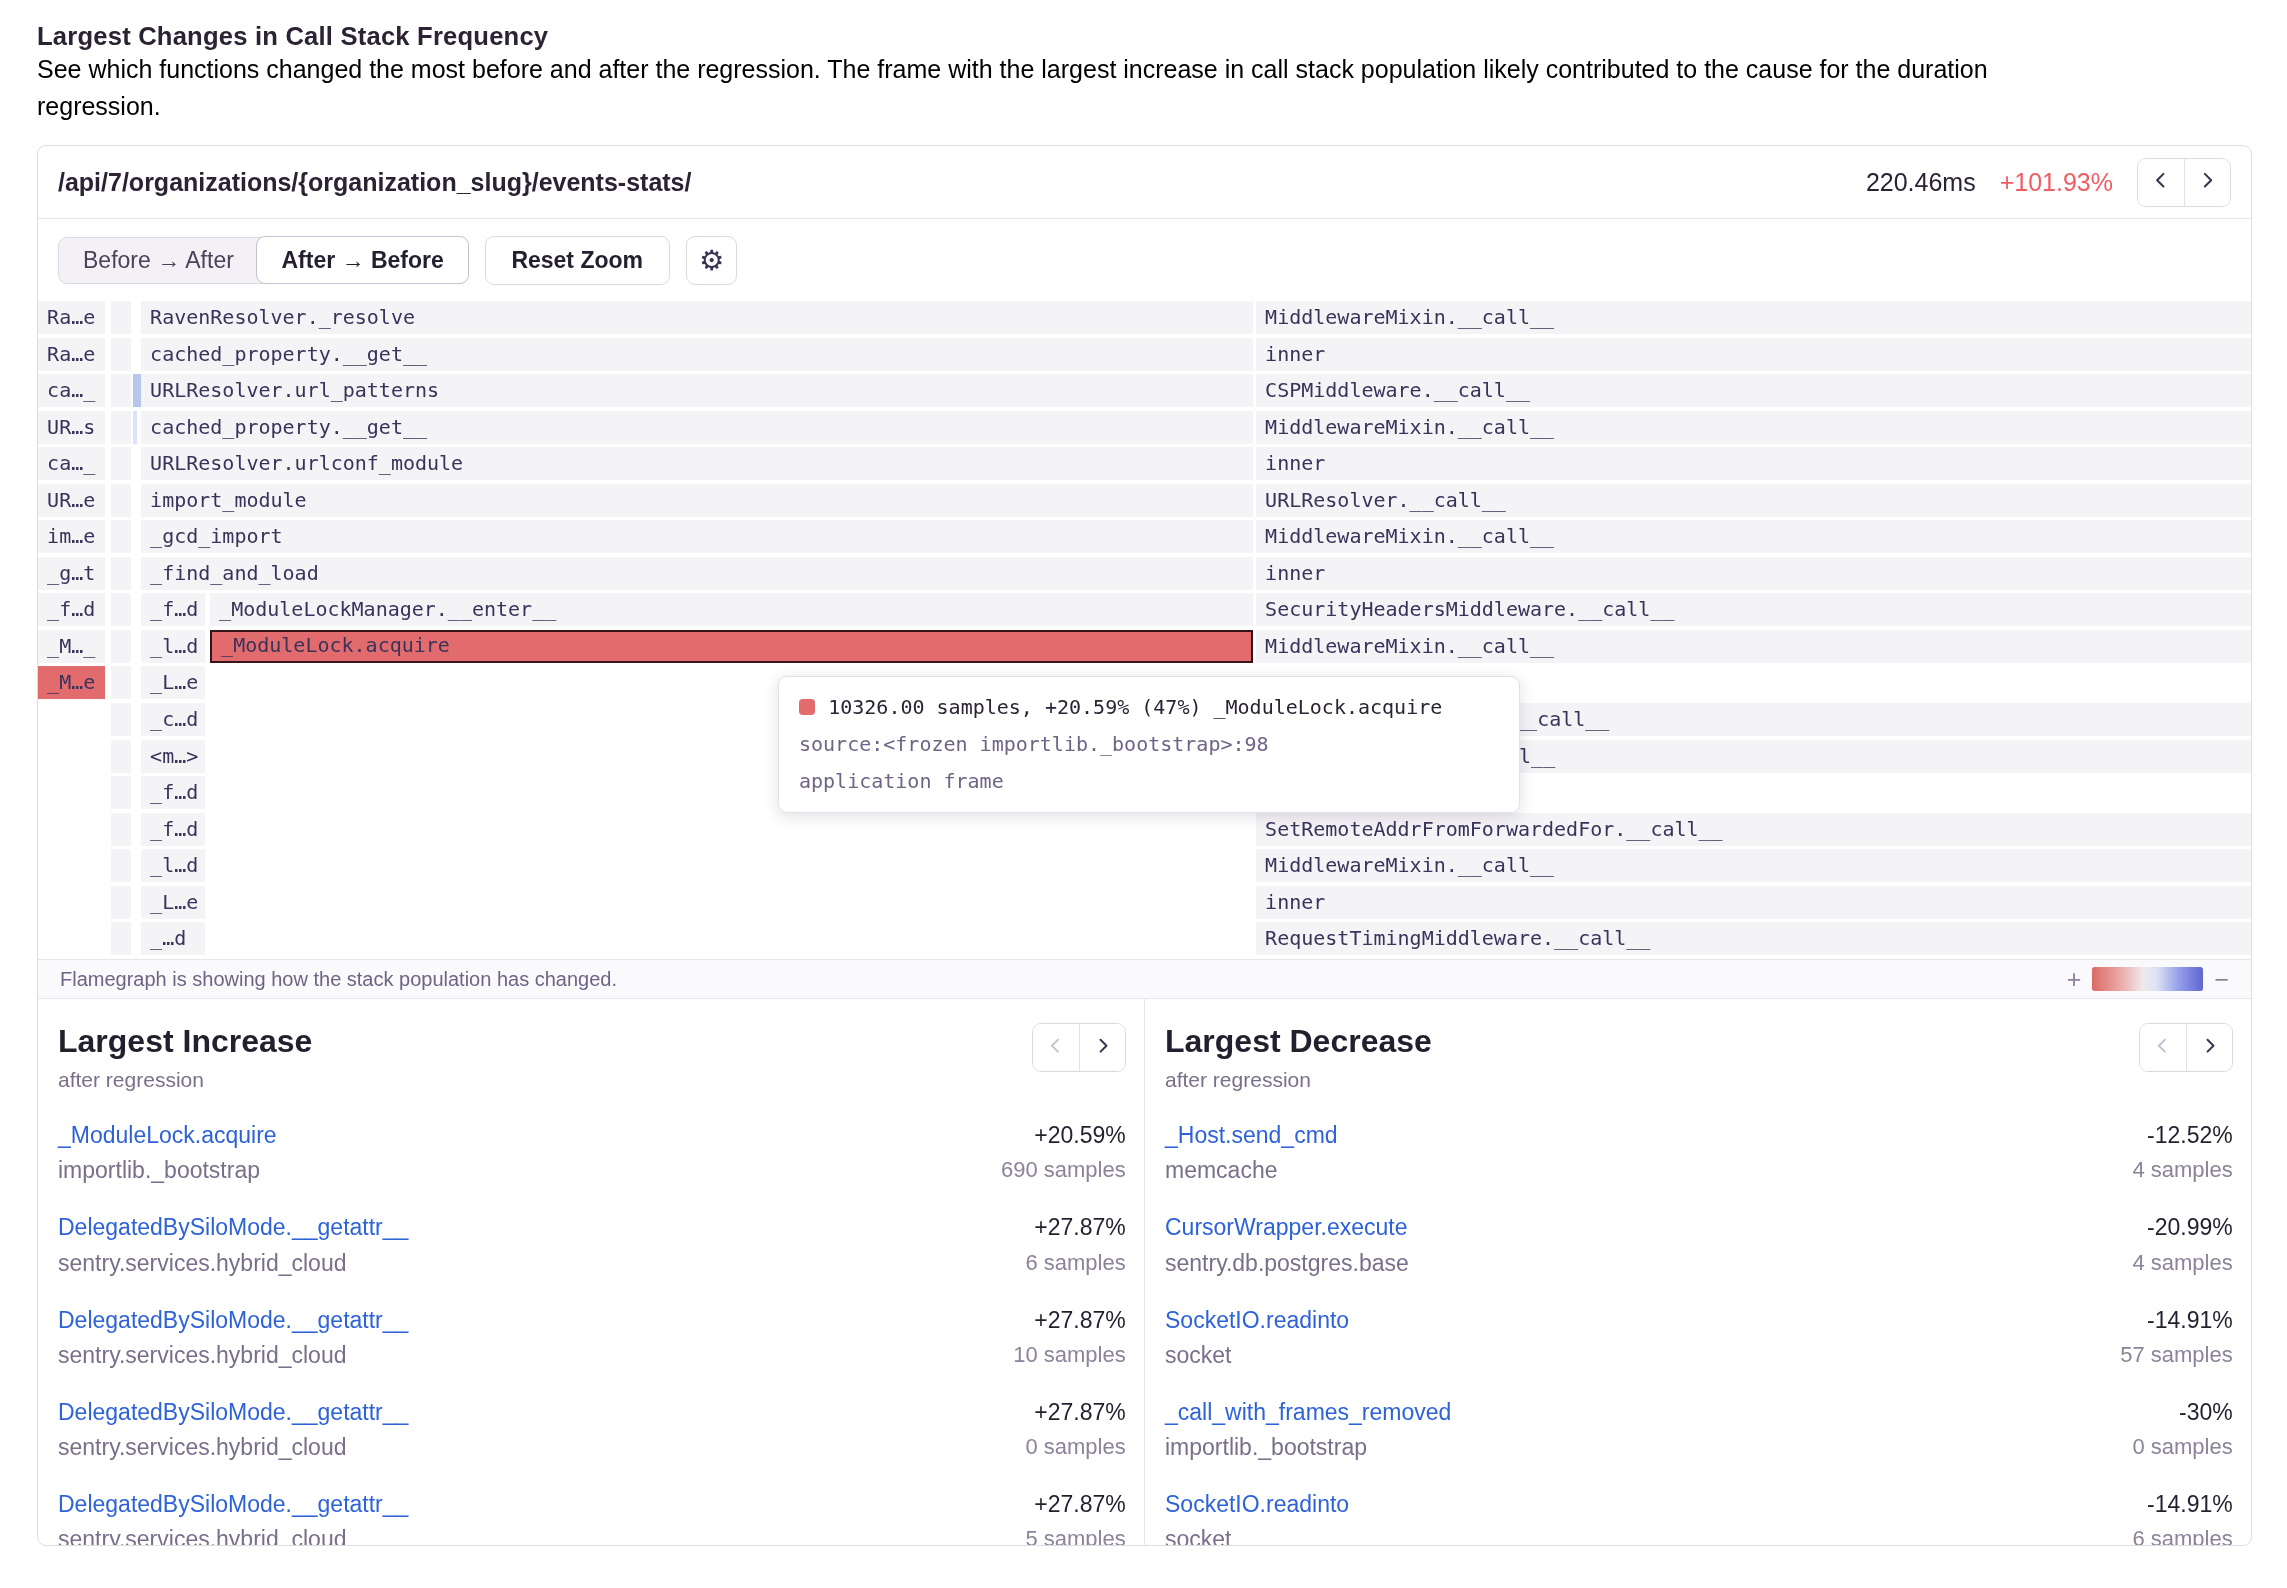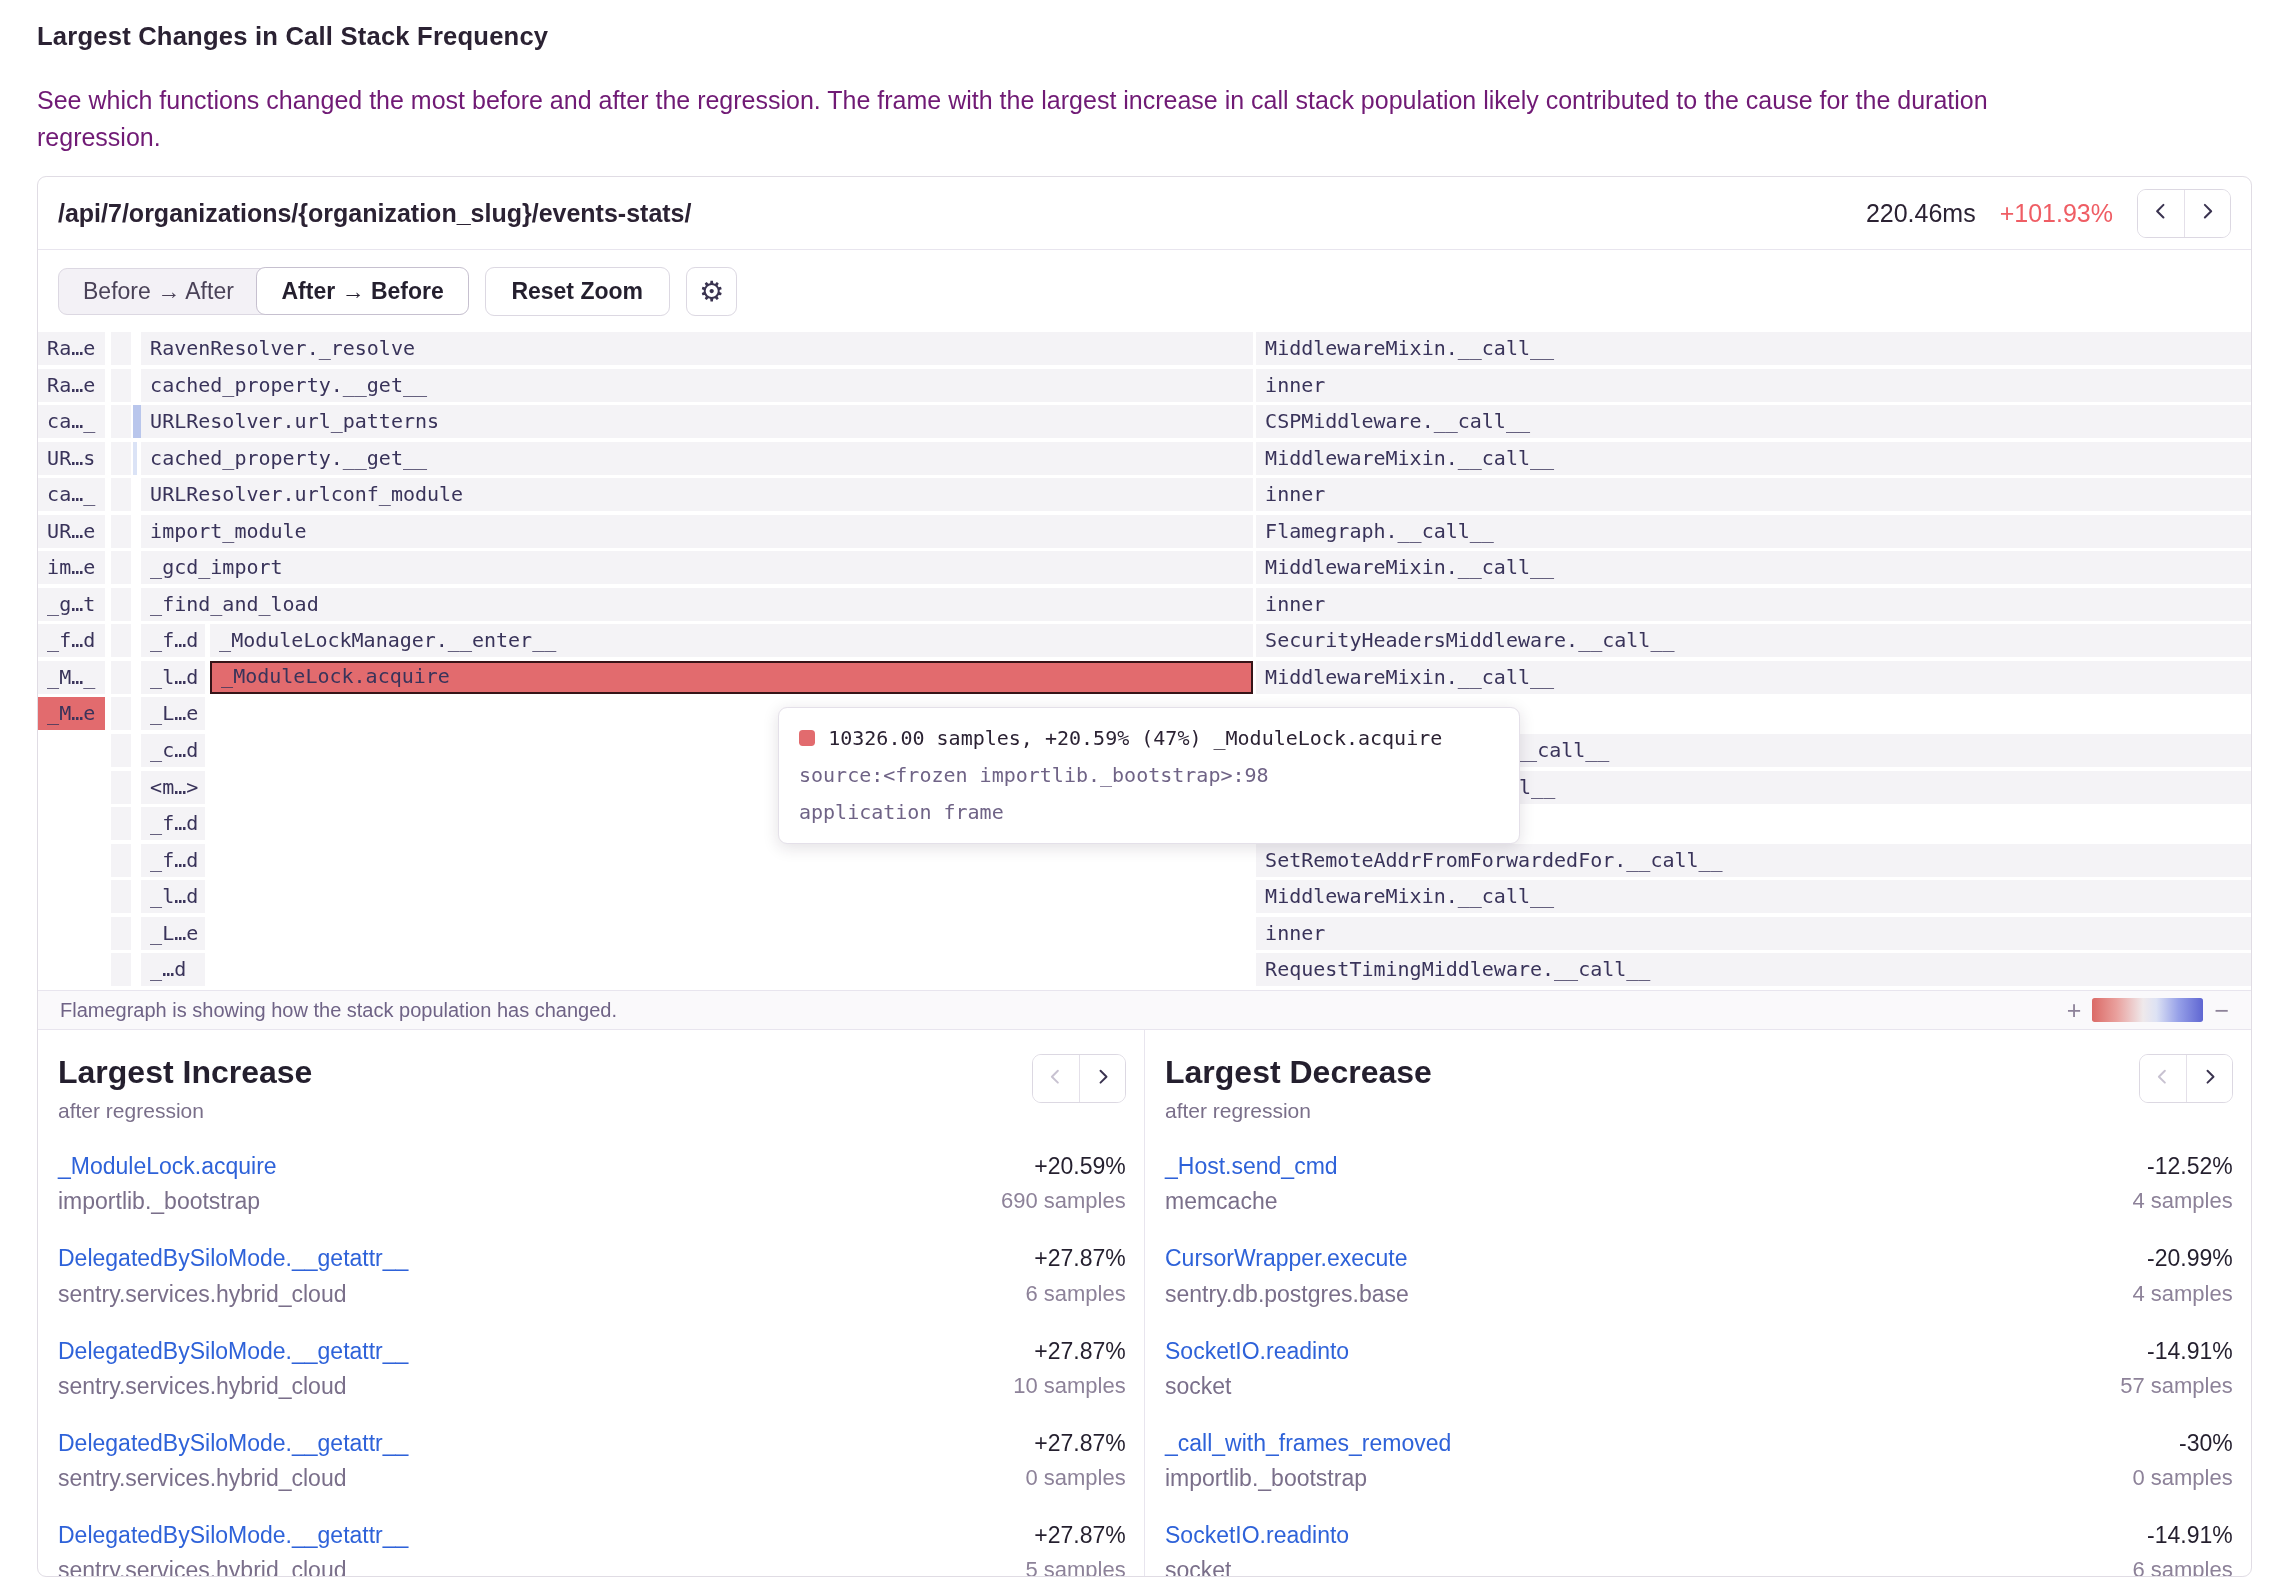--- a/index.html
+++ b/index.html
@@ -1,20 +1,20 @@
 <!DOCTYPE html>
 <html style="font-size:14.6px"><head>
 <meta charset="utf-8">
 <style>
   * { margin:0; padding:0; box-sizing:border-box; }
   html,body { width:2288px; height:1588px; background:#ffffff; font-family:"Liberation Sans",sans-serif; overflow:hidden; }
 
   .page-header { padding:22px 22px 0 37px; }
   .page-title { font-size:25.6px; font-weight:700; color:#2b2233; letter-spacing:0.2px; }
-  .page-desc { margin-top:31px; font-size:25px; color:#701a75; line-height:37px; }
+  .page-desc { margin-top:0; font-size:25px; color:#000000; line-height:37px; }
 
   .card { position:relative; margin:20px 37px 0 37px; width:2215px; height:1401px;
           border:1.4px solid #e0dce4; border-radius:9.1px; background:#fff; overflow:hidden; }
 
   
   .card-header { height:73px; display:flex; align-items:center; padding:0 20px; border-bottom:1.4px solid #e8e5ee; }
   .endpoint { font-size:25px; font-weight:700; color:#2b2233; }
   .header-right { margin-left:auto; display:flex; align-items:center; gap:24px; }
   .duration { font-size:25px; color:#2b2233; }
   .regression-pct { font-size:25px; color:#ef5d64; }
@@ -182,21 +182,21 @@
       <div class="frame" style="left: 103px; top: 548px; width: 64px;">_l…d</div>
       <div class="frame" style="left: 103px; top: 585px; width: 64px;">_L…e</div>
       <div class="frame" style="left: 103px; top: 621px; width: 64px;">_…d</div>
       <div class="frame" style="left: 172px; top: 292px; width: 1043px;">_ModuleLockManager.__enter__</div>
       <div class="frame redsel" style="left: 172px; top: 329px; width: 1043px;">_ModuleLock.acquire</div>
       <div class="frame" style="left: 1218px; top: 0px; width: 997px;">MiddlewareMixin.__call__</div>
       <div class="frame" style="left: 1218px; top: 37px; width: 997px;">inner</div>
       <div class="frame" style="left: 1218px; top: 73px; width: 997px;">CSPMiddleware.__call__</div>
       <div class="frame" style="left: 1218px; top: 110px; width: 997px;">MiddlewareMixin.__call__</div>
       <div class="frame" style="left: 1218px; top: 146px; width: 997px;">inner</div>
-      <div class="frame" style="left: 1218px; top: 183px; width: 997px;">Flamegraph.__call__</div>
+      <div class="frame" style="left: 1218px; top: 183px; width: 997px;">URLResolver.__call__</div>
       <div class="frame" style="left: 1218px; top: 219px; width: 997px;">MiddlewareMixin.__call__</div>
       <div class="frame" style="left: 1218px; top: 256px; width: 997px;">inner</div>
       <div class="frame" style="left: 1218px; top: 292px; width: 997px;">SecurityHeadersMiddleware.__call__</div>
       <div class="frame" style="left: 1218px; top: 329px; width: 997px;">MiddlewareMixin.__call__</div>
       <div class="frame" style="left: 1218px; top: 402px; width: 997px; padding-left: 233px;">e.__call__</div>
       <div class="frame" style="left: 1218px; top: 439px; width: 997px; padding-left: 239px;">all__</div>
       <div class="frame" style="left: 1218px; top: 512px; width: 997px;">SetRemoteAddrFromForwardedFor.__call__</div>
       <div class="frame" style="left: 1218px; top: 548px; width: 997px;">MiddlewareMixin.__call__</div>
       <div class="frame" style="left: 1218px; top: 585px; width: 997px;">inner</div>
       <div class="frame" style="left: 1218px; top: 621px; width: 997px;">RequestTimingMiddleware.__call__</div>

